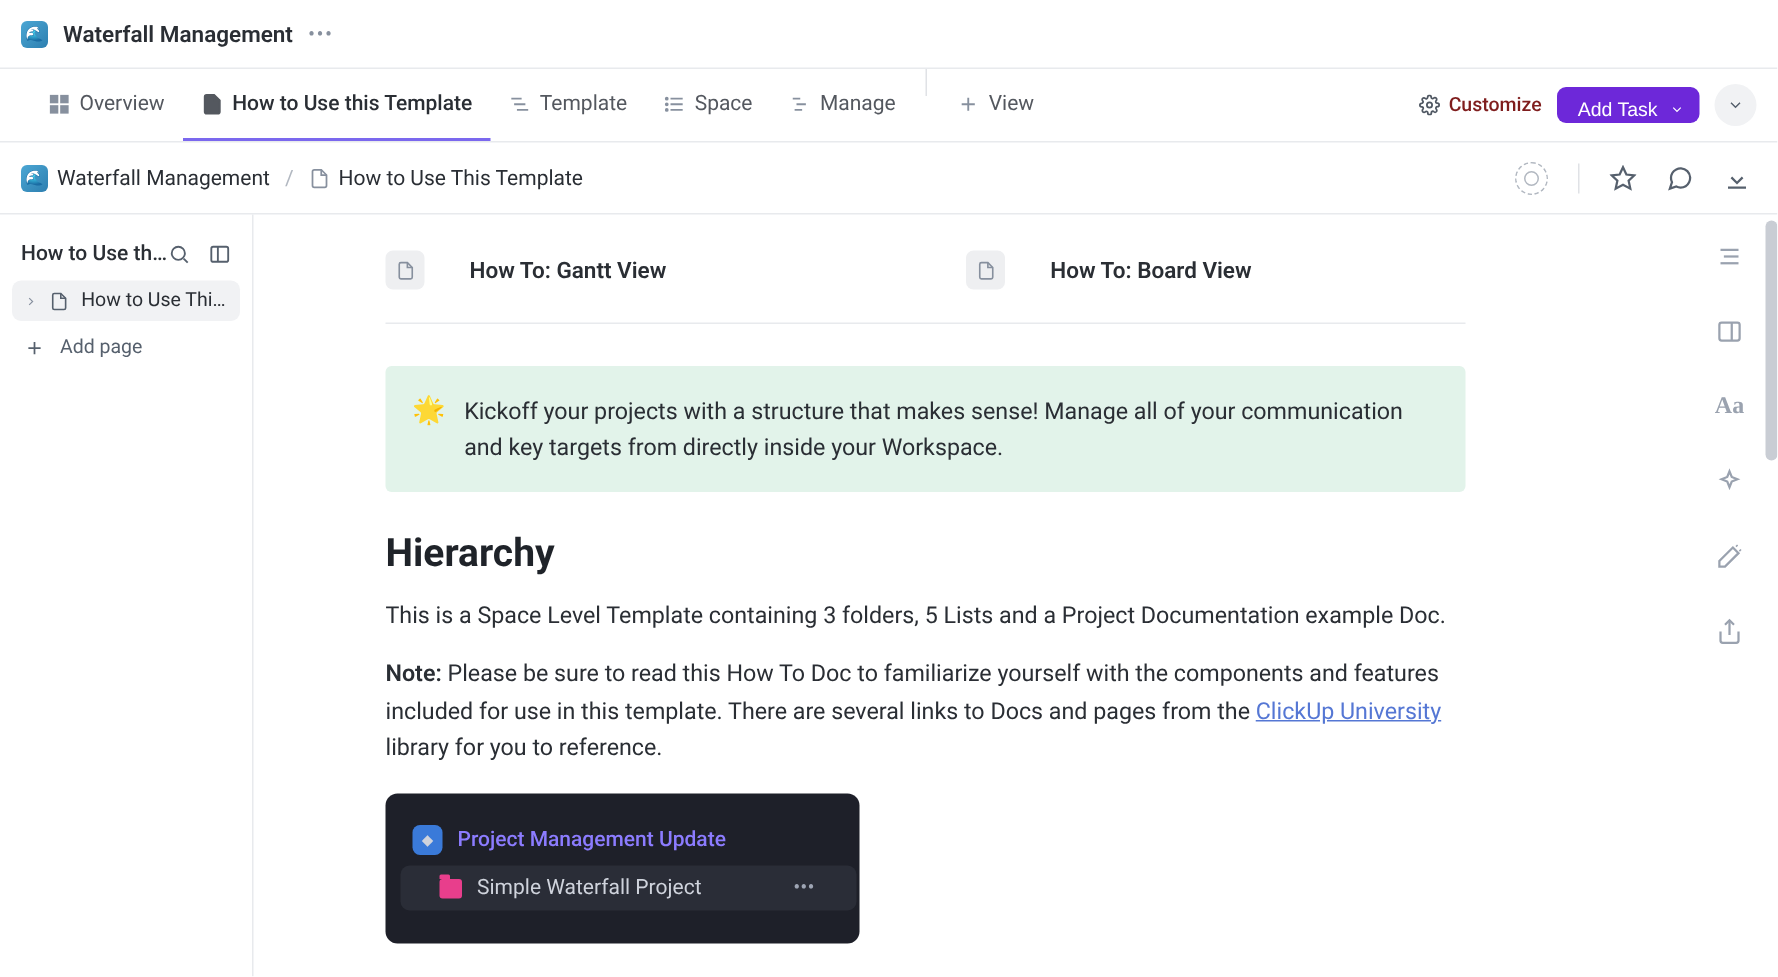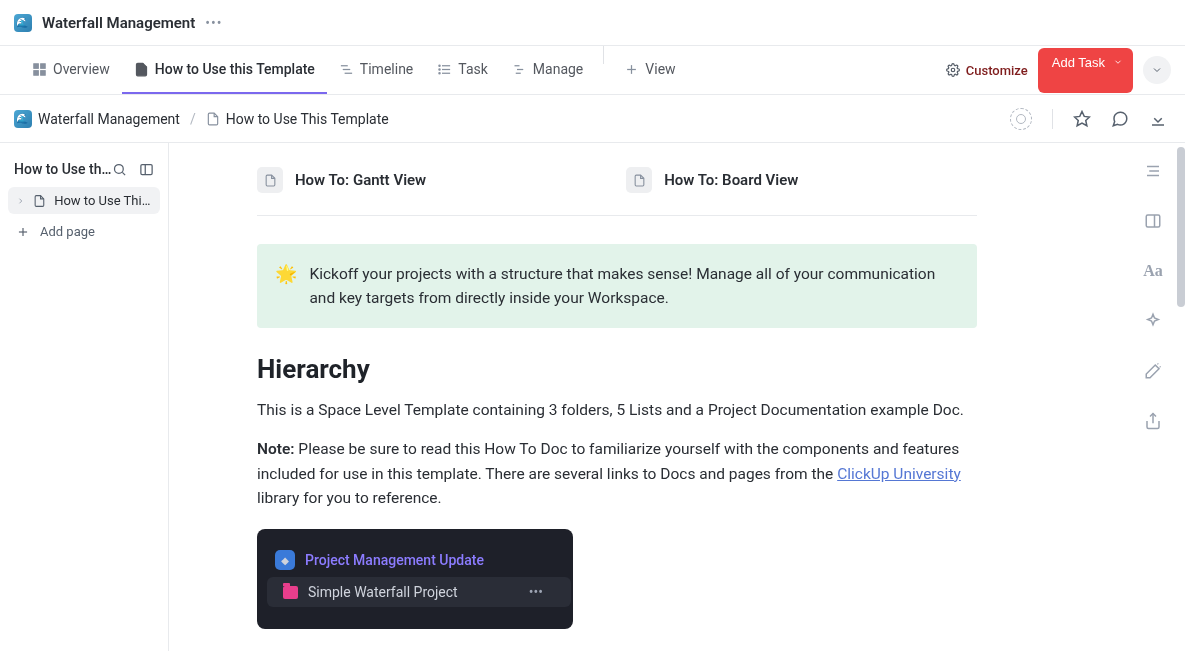--- a/index.html
+++ b/index.html
@@ -17,21 +17,21 @@
     .viewbar { display: flex; align-items: center; justify-content: space-between; height: 49px; padding: 0 14px 0 20px; border-bottom: 1px solid #e8eaed; }
     .viewbar-left { display: flex; align-items: flex-start; gap: 0; height: 100%; }
     .viewtab { display: flex; align-items: center; gap: 6px; padding: 0 12px; height: 100%; font-size: 14px; color: #54585f; cursor: pointer; border-bottom: 2px solid transparent; }
     .viewtab.active { color: #2a2e34; border-bottom: 2px solid #7b68ee; font-weight: 500; }
     .viewtab svg, .viewtab .ic { width: 15px; height: 15px; fill: #87909e; stroke: #87909e; flex-shrink: 0;}
     .viewtab.active svg, .viewtab.active .ic { fill:#54585f; stroke:#54585f;}
     .vsep { width:1px; height:18px; background:#e0e2e6; margin: 0 8px; }
     .viewbar-right { display: flex; align-items: center; gap: 10px; }
     .customize { display: flex; align-items: center; gap: 6px; font-size: 13px; color: #7f1d1d; cursor: pointer; font-weight:500;}
     .customize svg { width:14px; height:14px; stroke:#4f5762;}
-    .btn-primary { background: #ef4444; color: #fff; font-size: 13px; font-weight: 500; border: none; border-radius: 6px; padding: 7px 10px 23px 14px; display: flex; align-items: center; gap: 8px; cursor: pointer; }
+    .btn-primary { background: #6d28d9; color: #fff; font-size: 13px; font-weight: 500; border: none; border-radius: 6px; padding: 7px 10px 2px 14px; display: flex; align-items: center; gap: 8px; cursor: pointer; }
     .btn-primary .chev { width:10px; height:10px; }
     .circle-btn { width: 28px; height: 28px; border-radius: 50%; background: #f1f2f4; display: flex; align-items: center; justify-content: center; cursor:pointer;}
     .circle-btn svg { width:12px; height:12px; stroke:#56606d;}
 
     .breadcrumb-bar { display:flex; align-items:center; justify-content:space-between; height:48px; padding: 0 18px 0 14px; border-bottom:1px solid #e8eaed;}
     .bc-left { display:flex; align-items:center; gap:10px; font-size:14px; color:#2a2e34;}
     .bc-icon { width:18px; height:18px; border-radius:4px; background: linear-gradient(135deg,#4ca7d4,#2d7fb0); display:flex;align-items:center;justify-content:center; font-size:10px;}
     .bc-sep { color:#b2b8c1;}
     .bc-doc-ic { width:14px; height:14px; stroke:#87909e; fill:none;}
     .bc-item { display:flex; align-items:center; gap:6px; cursor:pointer;}
@@ -51,36 +51,36 @@
     .sb-item.active { background:#f1f2f4;}
     .sb-item .chev-r { width:10px; height:10px; stroke:#87909e;}
     .sb-item .doc-ic { width:14px; height:14px; stroke:#56606d;}
     .sb-item .lbl { white-space:nowrap; overflow:hidden; text-overflow:ellipsis; max-width:112px;}
     .sb-add { display:flex; align-items:center; gap:10px; padding:10px 8px; font-size:13px; color:#56606d; cursor:pointer;}
     .sb-add svg { width:14px; height:14px; stroke:#56606d;}
 
     .main { flex:1; overflow-y:auto; position:relative;}
     .content { max-width: 720px; margin: 0 0 0 88px; padding: 18px 0 0 0;}
     .howto-row { display:flex; gap:60px; padding: 6px 0 22px 0; border-bottom:1px solid #e8eaed;}
-    .howto-link { display:flex; align-items:center; gap:12px; font-size:15px; font-weight:600; color:#2a2e34; cursor:pointer;}
+    .howto-link { display:flex; align-items:center; gap:30px; font-size:15px; font-weight:600; color:#2a2e34; cursor:pointer;}
     .howto-link.second { margin-left: 140px;}
     .howto-badge { width:26px; height:26px; border-radius:5px; background:#eeeff1; display:flex;align-items:center;justify-content:center;}
     .howto-badge svg { width:13px; height:13px; stroke:#87909e; fill:none;}
 
     .callout { margin-top: 28px; background:#e2f3ea; border-radius:4px; padding: 18px 20px 18px 18px; display:flex; gap:12px; font-size:15.5px; line-height:1.55; color:#2a2e34;}
     .callout .emoji { font-size:18px; line-height:1.3;}
 
     .h2 { font-size: 26px; font-weight:700; margin-top: 26px; color:#1f2329;}
     .para { font-size:15.5px; line-height:1.6; margin-top:14px; color:#2a2e34;}
     .para .strong { font-weight:600;}
     .para .link { color:#5577d4; text-decoration:underline; cursor:pointer;}
 
     .tree { margin-top:18px; width:316px; background:#1e2029; border-radius:8px; padding: 14px 6px 8px 14px; color:#cfd3dc; font-size:14px;}
     .tree-row { display:flex; align-items:center; justify-content:space-between; padding: 7px 10px 7px 4px;}
-    .tree-row.hover { background:#2a2d37; border-radius:6px; margin: 0 -4px; padding: 7px 14px 7px 16px;}
+    .tree-row.hover { background:#2a2d37; border-radius:6px; margin: 0 -4px; padding: 7px 14px 7px 26px;}
     .tree-left { display:flex; align-items:center; gap:10px;}
     .tree-badge { width:20px; height:20px; border-radius:5px; background:#3a7ad9; display:flex;align-items:center;justify-content:center; font-size:10px;}
     .tree-title { color:#8c7cff; font-weight:500;}
     .tree-folder { width:15px; height:13px; background:#e83e8c; border-radius:2px; position:relative;}
     .tree-folder::before{content:''; position:absolute; top:-3px; left:0; width:7px; height:3px; background:#e83e8c; border-radius:1px 1px 0 0;}
     .tree-indent1 { padding-left: 26px;}
     .tree-indent2 { padding-left: 46px;}
     .tree-right { display:flex; align-items:center; gap:14px; color:#9ea5b4;}
 
     .right-rail { position:absolute; top: 18px; right: 22px; display:flex; flex-direction:column; gap:30px; align-items:center;}
@@ -120,32 +120,32 @@
           <polyline points="14 2 14 8 20 8"></polyline>
         </svg>
       <span>How to Use this Template</span>
     </div>
     <div class="viewtab">
       <svg viewBox="0 0 24 24" fill="none" stroke-width="2">
           <line x1="3" y1="6" x2="14" y2="6"></line>
           <line x1="6" y1="12" x2="18" y2="12"></line>
           <line x1="9" y1="18" x2="21" y2="18"></line>
         </svg>
-      <span>Timeline</span>
+      <span>Template</span>
     </div>
     <div class="viewtab">
       <svg viewBox="0 0 24 24" fill="none" stroke-width="2">
           <line x1="8" y1="6" x2="21" y2="6"></line>
           <line x1="8" y1="12" x2="21" y2="12"></line>
           <line x1="8" y1="18" x2="21" y2="18"></line>
           <circle cx="4" cy="6" r="1"></circle>
           <circle cx="4" cy="12" r="1"></circle>
           <circle cx="4" cy="18" r="1"></circle>
         </svg>
-      <span>Task</span>
+      <span>Space</span>
     </div>
     <div class="viewtab">
       <svg viewBox="0 0 24 24" fill="none" stroke-width="2">
           <line x1="4" y1="6" x2="12" y2="6"></line>
           <line x1="8" y1="12" x2="18" y2="12"></line>
           <line x1="6" y1="18" x2="14" y2="18"></line>
         </svg>
       <span>Manage</span>
     </div>
     <div class="vsep"></div>

